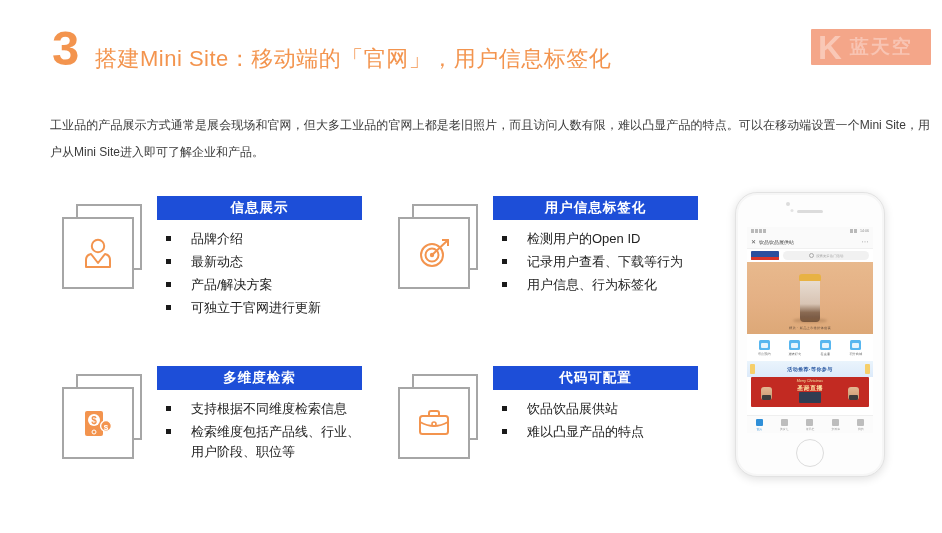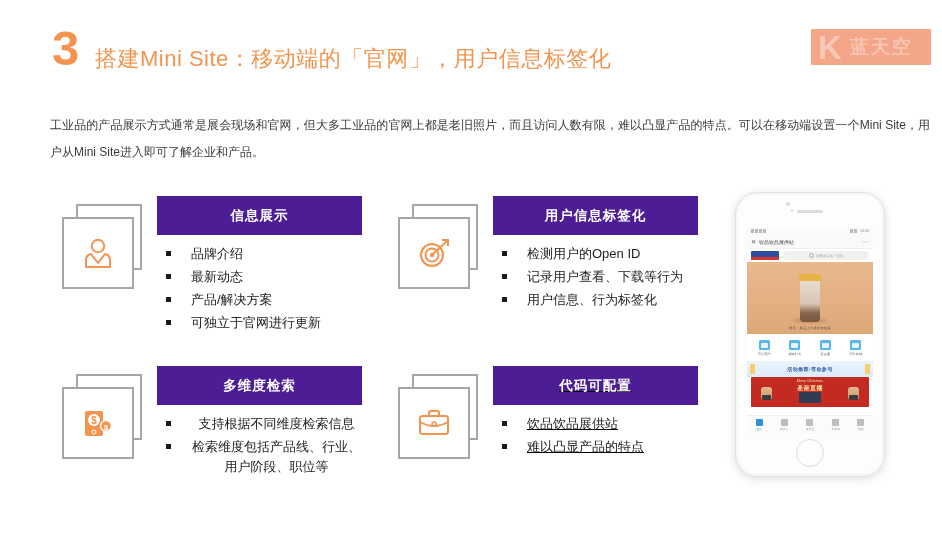--- a/index.html
+++ b/index.html
@@ -49,21 +49,21 @@
   .sq.back{left:14px;top:0;width:66px;height:66px;}
   .sq.front{left:0;top:13px;width:72px;height:72px;background:#fff;}
   .glyph{
     position:absolute;left:0;top:13px;width:72px;height:72px;
     display:flex;align-items:center;justify-content:center;
   }
   .glyph svg{display:block;}
 
   .card-body{position:absolute;left:95px;top:0;width:200px;}
   .card-head{
-    background:#4c1d95;height:39px;display:flex;align-items:center;
+    background:#1d4ed8;height:24px;display:flex;align-items:center;
     justify-content:center;
   }
   .card-head span{
     color:#ffffff;font-size:13.5px;font-weight:700;letter-spacing:1px;
   }
   .bullets{list-style:none;margin:0;padding:9px 0 0 0;}
   .bullets li{
     position:relative;padding-left:34px;font-size:13px;color:#222;
     line-height:20px;margin-bottom:3px;
   }
@@ -302,21 +302,21 @@
         <svg width="34" height="34" viewBox="0 0 34 34">
           <rect x="4" y="5" width="18" height="25" rx="2" fill="#F3944E"></rect>
           <circle cx="13" cy="14" r="6" fill="#ffffff"></circle>
           <text x="13" y="18.2" font-size="10" font-weight="bold" fill="#F3944E" text-anchor="middle" font-family="Liberation Sans, sans-serif">$</text>
           <circle cx="13" cy="26" r="2" fill="none" stroke="#ffffff" stroke-width="1"></circle>
           <circle cx="25" cy="20" r="5.4" fill="#F3944E" stroke="#ffffff" stroke-width="1.4"></circle>
           <text x="25" y="23.6" font-size="8" font-weight="bold" fill="#ffffff" text-anchor="middle" font-family="Liberation Sans, sans-serif">$</text>
         </svg>
       </div>
     </div>
-    <div class="card-body" style="width:205px;text-align:center;">
+    <div class="card-body" style="width:205px;">
       <div class="card-head">
         <span>多维度检索</span>
       </div>
       <ul class="bullets">
         <li>支持根据不同维度检索信息</li>
         <li>检索维度包括产品线、行业、用户阶段、职位等</li>
       </ul>
     </div>
   </div>
 
@@ -326,21 +326,21 @@
       <div class="sq front"></div>
       <div class="glyph">
         <svg width="36" height="30" viewBox="0 0 36 30">
           <path d="M13 8 L13 5 Q13 3 15 3 L21 3 Q23 3 23 5 L23 8" fill="none" stroke="#F3944E" stroke-width="2" stroke-linejoin="round"></path>
           <rect x="4" y="8" width="28" height="18" rx="2.5" fill="none" stroke="#F3944E" stroke-width="2"></rect>
           <path d="M4 14 Q18 22 32 14" fill="none" stroke="#F3944E" stroke-width="2"></path>
           <circle cx="18" cy="16" r="2" fill="none" stroke="#F3944E" stroke-width="1.6"></circle>
         </svg>
       </div>
     </div>
-    <div class="card-body" style="width:205px;text-decoration:underline;">
+    <div class="card-body" style="width:205px;">
       <div class="card-head">
         <span>代码可配置</span>
       </div>
       <ul class="bullets">
         <li>饮品饮品展供站</li>
         <li>难以凸显产品的特点</li>
       </ul>
     </div>
   </div>
 

